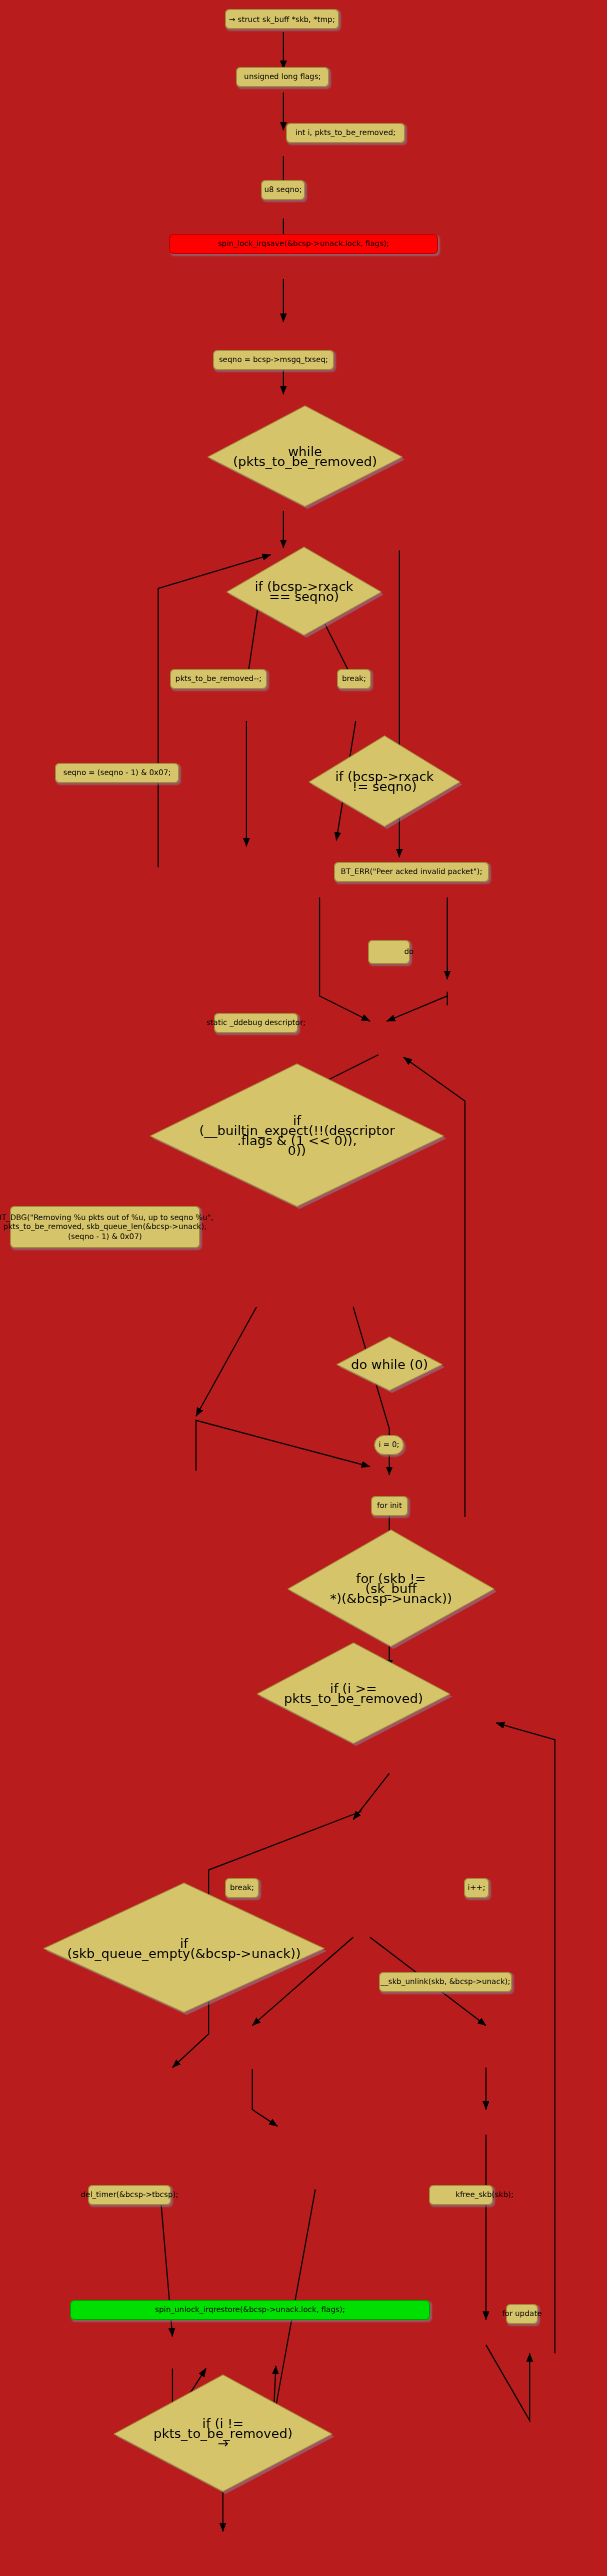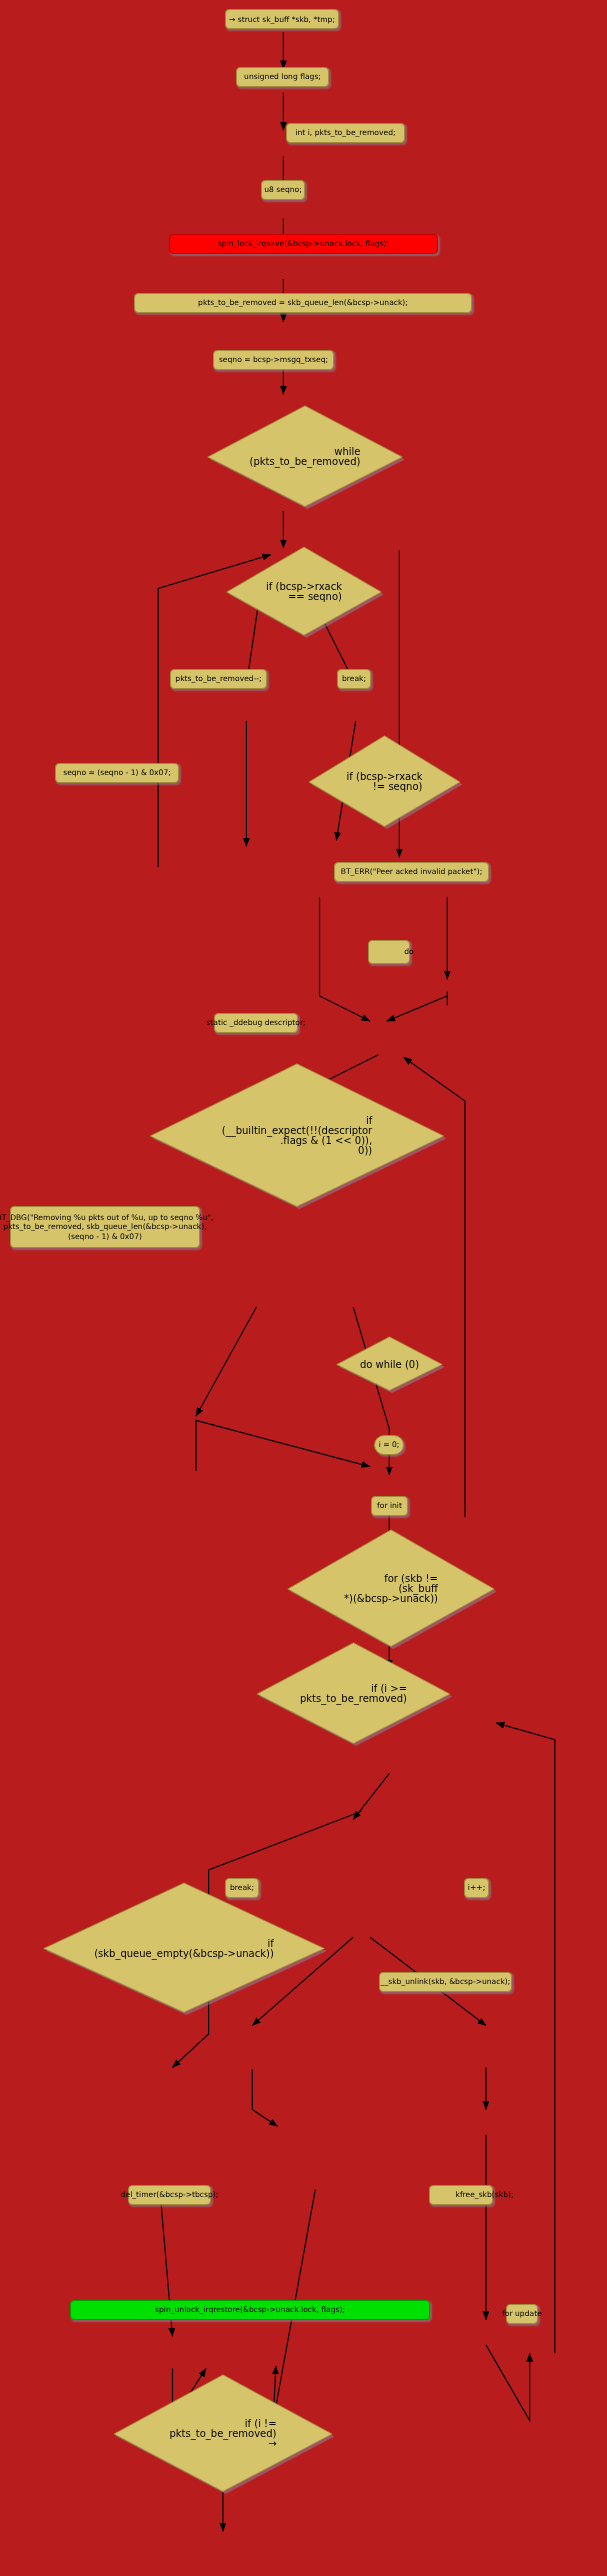--- a/index.html
+++ b/index.html
@@ -59,22 +59,22 @@
   }
   .diamond-label {
     position: absolute;
     left: 0;
     top: 0;
     width: 100%;
     height: 100%;
     display: flex;
     align-items: center;
     justify-content: center;
-    text-align: right;
-    font-size: 10px;
+    text-align: center;
+    font-size: 13px;
     line-height: 10px;
     color: #000;
     white-space: pre;
   }
 </style>
 </head>
 <body>
 
 <div id="canvas">
   <svg id="edges" viewBox="0 0 723 3065" width="608" height="2576">
@@ -152,21 +152,20 @@
       <path d="M265,2830 L265,2878"></path>
 
       <path d="M265,2960 L265,3012"></path>
     </g>
   </svg>
 <div class="node rect" style="left: 225px; top: 9.2px; width: 114px; height: 20px;">→ struct sk_buff *skb, *tmp;</div>
     <div class="node rect" style="left: 236px; top: 67px; width: 93px; height: 20px;">unsigned long flags;</div>
     <div class="node rect" style="left: 240px; top: 123px; width: 119px; height: 20px; margin-left: 46px;">int i, pkts_to_be_removed;</div>
     <div class="node rect" style="left: 261px; top: 180px; width: 44px; height: 20px;">u8 seqno;</div>
     <div class="node rect red" style="left: 169px; top: 234px; width: 269px; height: 20px;">spin_lock_irqsave(&amp;bcsp-&gt;unack.lock, flags);</div>
-    <div class="node rect" style="left: 134px; top: 293px; width: 338px; height: 20px;">pkts_to_be_removed = skb_queue_len(&amp;bcsp-&gt;unack);</div>
     <div class="node rect" style="left: 213px; top: 350px; width: 121px; height: 20px;">seqno = bcsp-&gt;msgq_txseq;</div>
     <div class="diamond-wrap" style="left: 206px; top: 405px; width: 198px; height: 104px;">
       <svg class="dshape" width="198" height="104" viewBox="0 0 236 124">
         <path d="M121,4 L237,65 L121,124 L5,65 Z" fill="rgba(130,140,170,0.5)"></path>
         <path d="M118,1 L234,62 L118,121 L2,62 Z" fill="#d6c46a" stroke="#a08c3a" stroke-width="1"></path>
       </svg>
       <div class="diamond-label">while
 (pkts_to_be_removed)</div>
     </div>
     <div class="diamond-wrap" style="left: 225px; top: 546px; width: 158px; height: 92px;">
@@ -234,21 +233,21 @@
     <div class="node rect" style="left: 464px; top: 1878px; width: 25px; height: 20px;">i++;</div>
     <div class="diamond-wrap" style="left: 42px; top: 1882px; width: 284px; height: 133px;">
       <svg class="dshape" width="284" height="133" viewBox="0 0 338 158">
         <path d="M172,4 L339,82 L172,158 L5,82 Z" fill="rgba(130,140,170,0.5)"></path>
         <path d="M169,1 L336,79 L169,155 L2,79 Z" fill="#d6c46a" stroke="#a08c3a" stroke-width="1"></path>
       </svg>
       <div class="diamond-label">if
 (skb_queue_empty(&amp;bcsp-&gt;unack))</div>
     </div>
     <div class="node rect" style="left: 379px; top: 1972px; width: 133px; height: 20px;">__skb_unlink(skb, &amp;bcsp-&gt;unack);</div>
-    <div class="node rect" style="left: 88px; top: 2185px; width: 83px; height: 20px; margin-left: 40px;">del_timer(&amp;bcsp-&gt;tbcsp);</div>
+    <div class="node rect" style="left: 88px; top: 2185px; width: 83px; height: 20px;">del_timer(&amp;bcsp-&gt;tbcsp);</div>
     <div class="node rect" style="left: 429px; top: 2185px; width: 64px; height: 20px; padding-left: 47px;">kfree_skb(skb);</div>
     <div class="node rect green" style="left: 70px; top: 2300px; width: 360px; height: 20px;">spin_unlock_irqrestore(&amp;bcsp-&gt;unack.lock, flags);</div>
     <div class="node rect" style="left: 506px; top: 2304px; width: 32px; height: 20px;">for update</div>
     <div class="diamond-wrap" style="left: 112px; top: 2374px; width: 222px; height: 120px;">
       <svg class="dshape" width="222" height="120" viewBox="0 0 264 143">
         <path d="M135,4 L265,74.5 L135,143 L5,74.5 Z" fill="rgba(130,140,170,0.5)"></path>
         <path d="M132,1 L262,71.5 L132,140 L2,71.5 Z" fill="#d6c46a" stroke="#a08c3a" stroke-width="1"></path>
       </svg>
       <div class="diamond-label">if (i !=
 pkts_to_be_removed)

